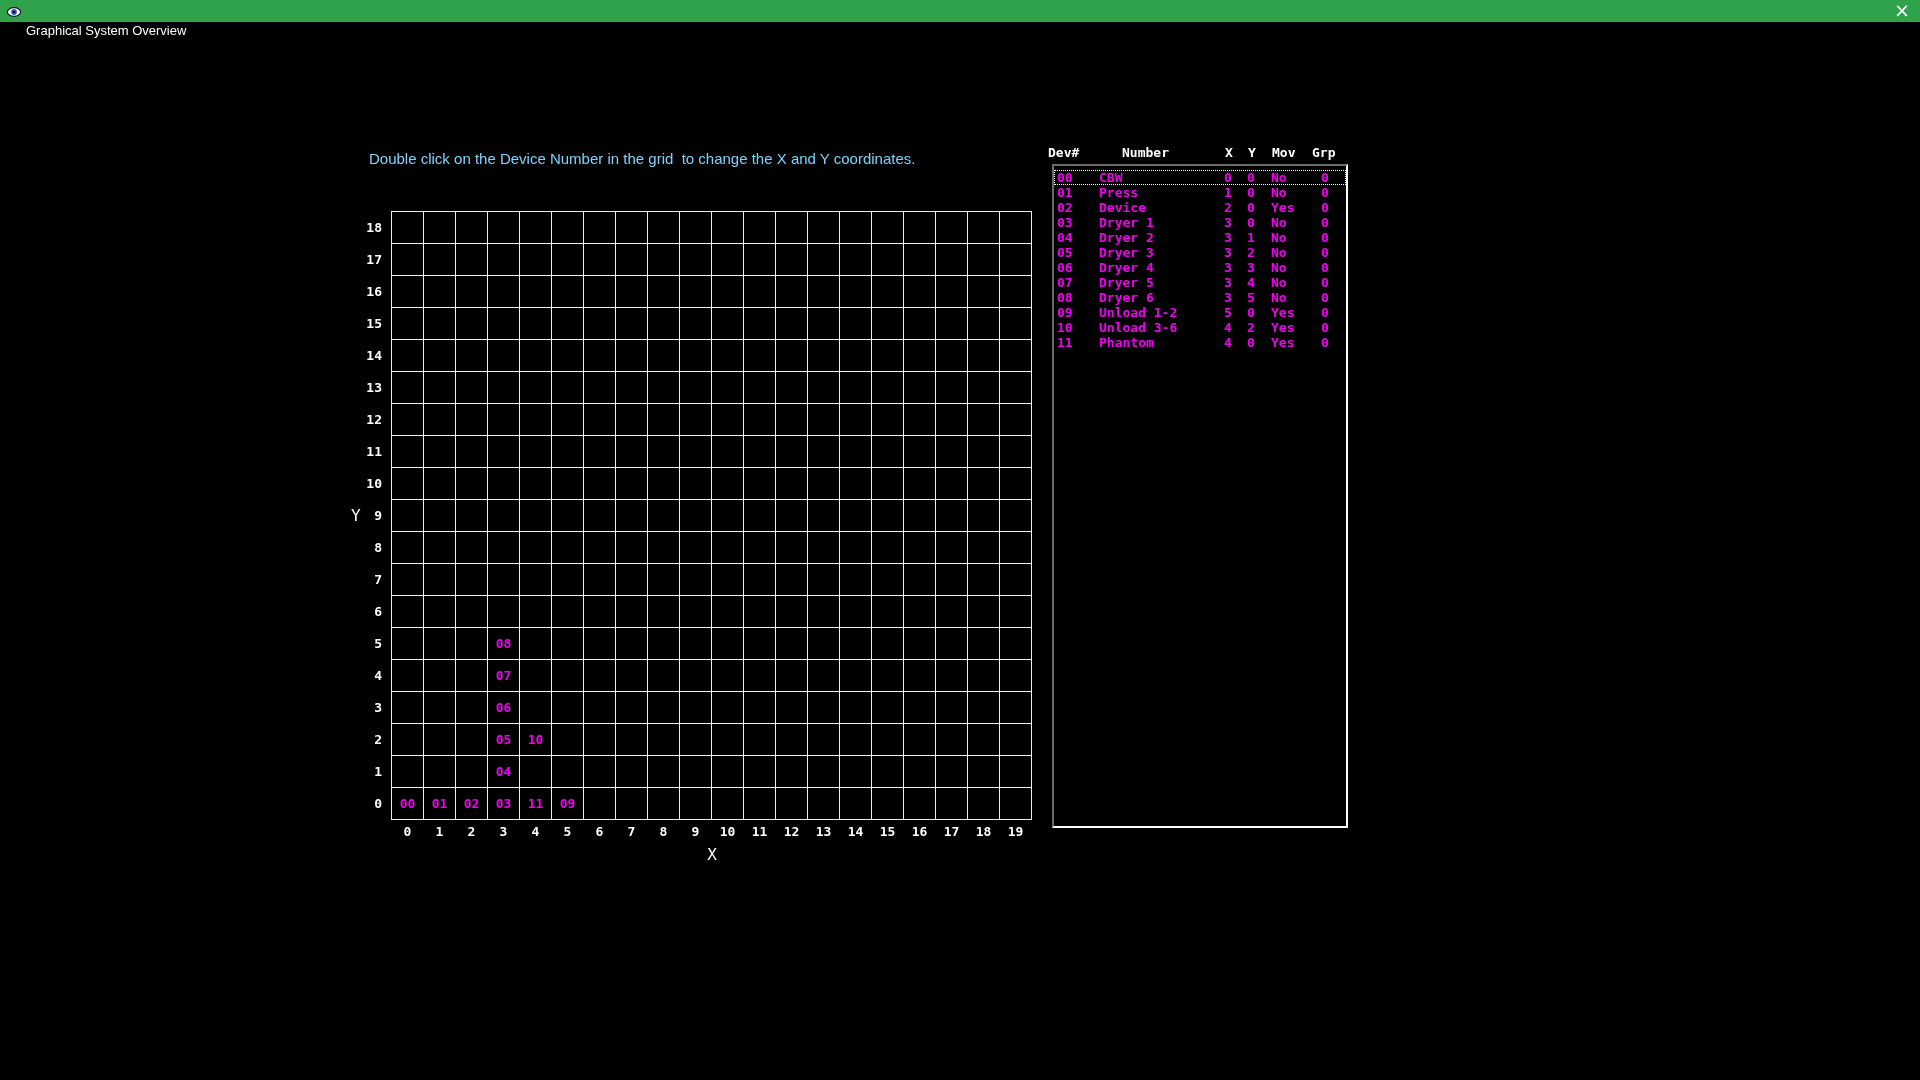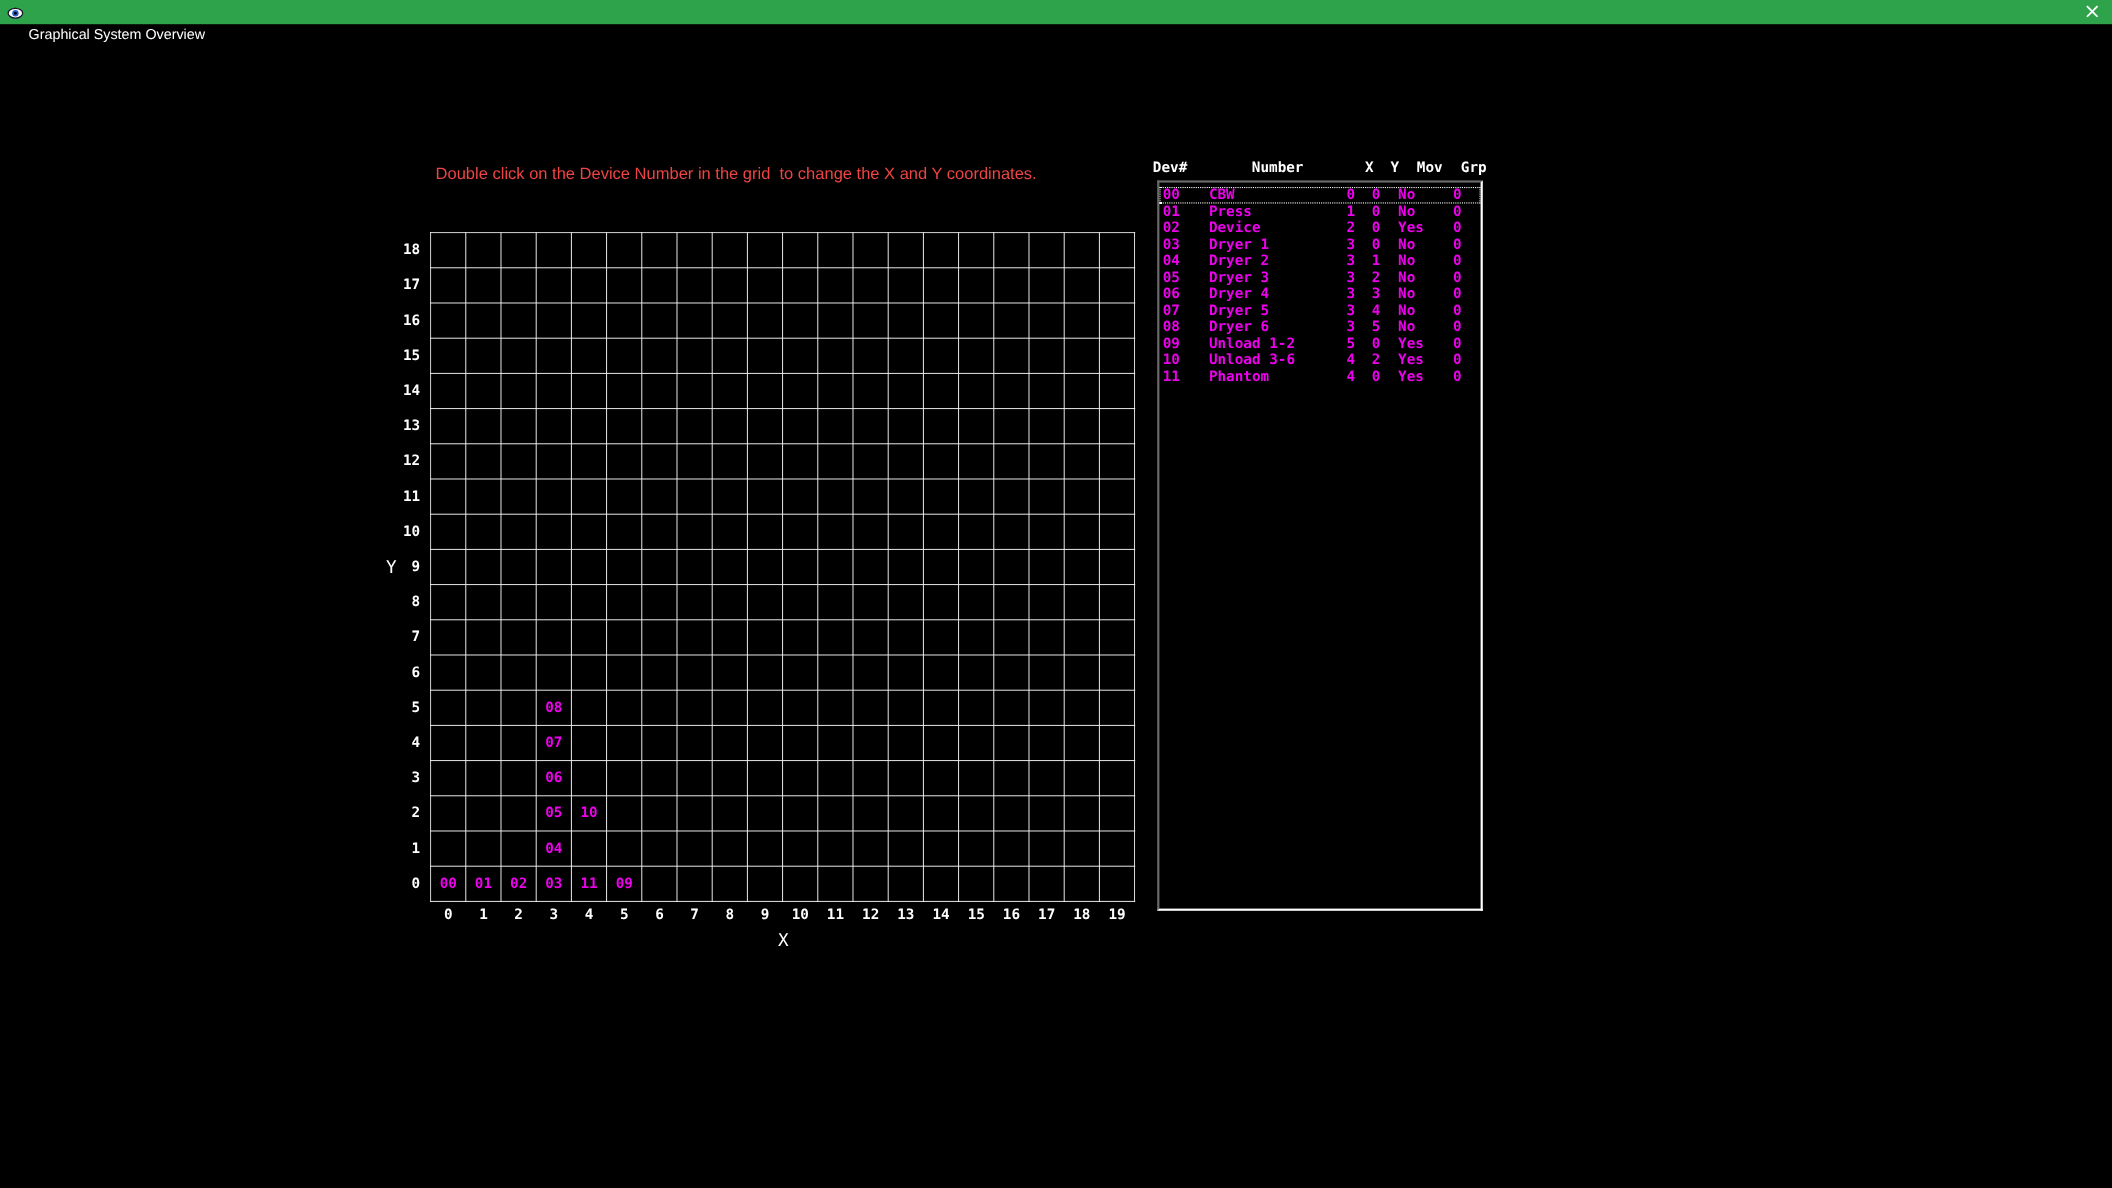--- a/index.html
+++ b/index.html
@@ -30,22 +30,22 @@
   .titlebar .close {
     position:absolute; right:10px; top:-1px;
     color:#fff;
     font:normal 19px "DejaVu Sans", sans-serif;
     cursor:pointer;
     line-height:22px;
   }
 
   
   .instruction {
-    position:absolute; left:396px; top:150px;
-    color:#ef4444;
+    position:absolute; left:369px; top:150px;
+    color:#7dd3fc;
     font:15px "Liberation Sans", sans-serif;
     white-space:pre;
   }
 
   
   .grid {
     position:absolute; left:391px; top:211px;
     width:641px; height:609px;
     background-image:
       linear-gradient(to right, #ededed 1px, transparent 1px),
@@ -79,21 +79,21 @@
     text-align:center; color:#fff; font-size:16px;
   }
 
   
   .tbl-header {
     position:absolute; left:1048px; top:145px;
     display:flex;
     color:#fff; font-weight:bold; font-size:13px;
     white-space:pre;
   }
-  .tbl-header .h-dev  { width:90px;  }
+  .tbl-header .h-dev  { width:74px;  }
   .tbl-header .h-name { width:103px; }
   .tbl-header .h-x    { width:23px;  }
   .tbl-header .h-y    { width:24px;  }
   .tbl-header .h-mov  { width:40px;  }
 
   .listbox {
     position:absolute; left:1052px; top:164px;
     width:296px; height:664px;
     box-sizing:border-box;
     border-top:2px solid #6a6a6a;

